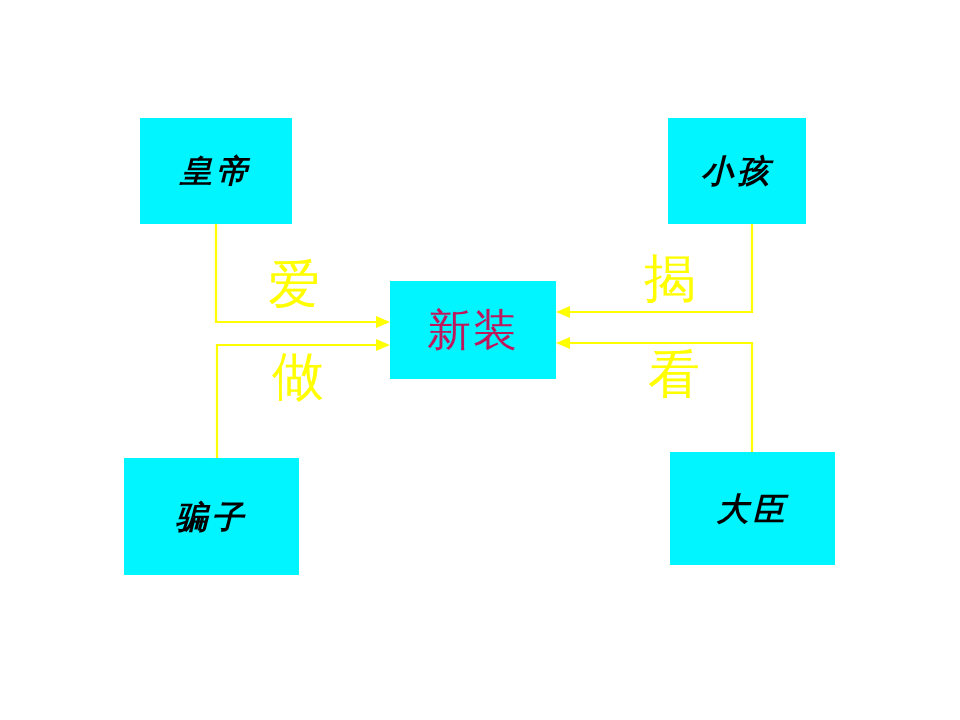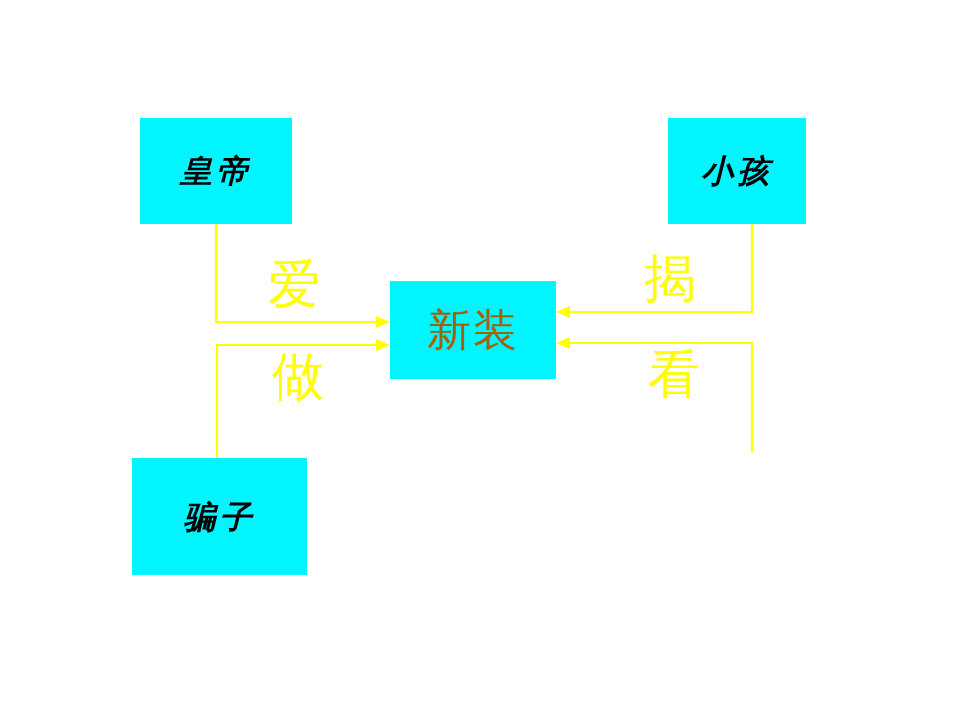--- a/index.html
+++ b/index.html
@@ -33,29 +33,29 @@
     font-weight: 700;
     color: #000000;
     font-size: 32px;
     letter-spacing: 4px;
     line-height: 1;
     white-space: nowrap;
   }
   #node-center .node-label {
     font-style: normal;
     font-weight: 400;
-    color: #a16207;
+    color: #be185d;
     font-size: 44px;
     letter-spacing: 2px;
   }
   
   #node-emperor  { left: 140px; top: 118px; width: 152px; height: 106px; }
   #node-child    { left: 668px; top: 118px; width: 138px; height: 106px; }
   #node-center   { left: 390px; top: 281px; width: 166px; height: 98px; }
-  #node-swindler { left: 132px; top: 458px; width: 175px; height: 117px; }
+  #node-swindler { left: 124px; top: 458px; width: 175px; height: 117px; }
   #node-minister { left: 670px; top: 452px; width: 165px; height: 113px; }
 
   
   #connectors {
     position: absolute;
     left: 0;
     top: 0;
     width: 960px;
     height: 720px;
     pointer-events: none;
@@ -112,19 +112,22 @@
   </div>
 
   <div class="node" id="node-center">
     <span class="node-label">新装</span>
   </div>
 
   <div class="node" id="node-swindler">
     <span class="node-label">骗子</span>
   </div>
 
+  <div class="node" id="node-minister">
+    <span class="node-label">大臣</span>
+  </div>
 
   <div class="edge-label" id="label-love">爱</div>
   <div class="edge-label" id="label-make">做</div>
   <div class="edge-label" id="label-reveal">揭</div>
   <div class="edge-label" id="label-watch">看</div>
 
 </div>
 
 </body></html>

